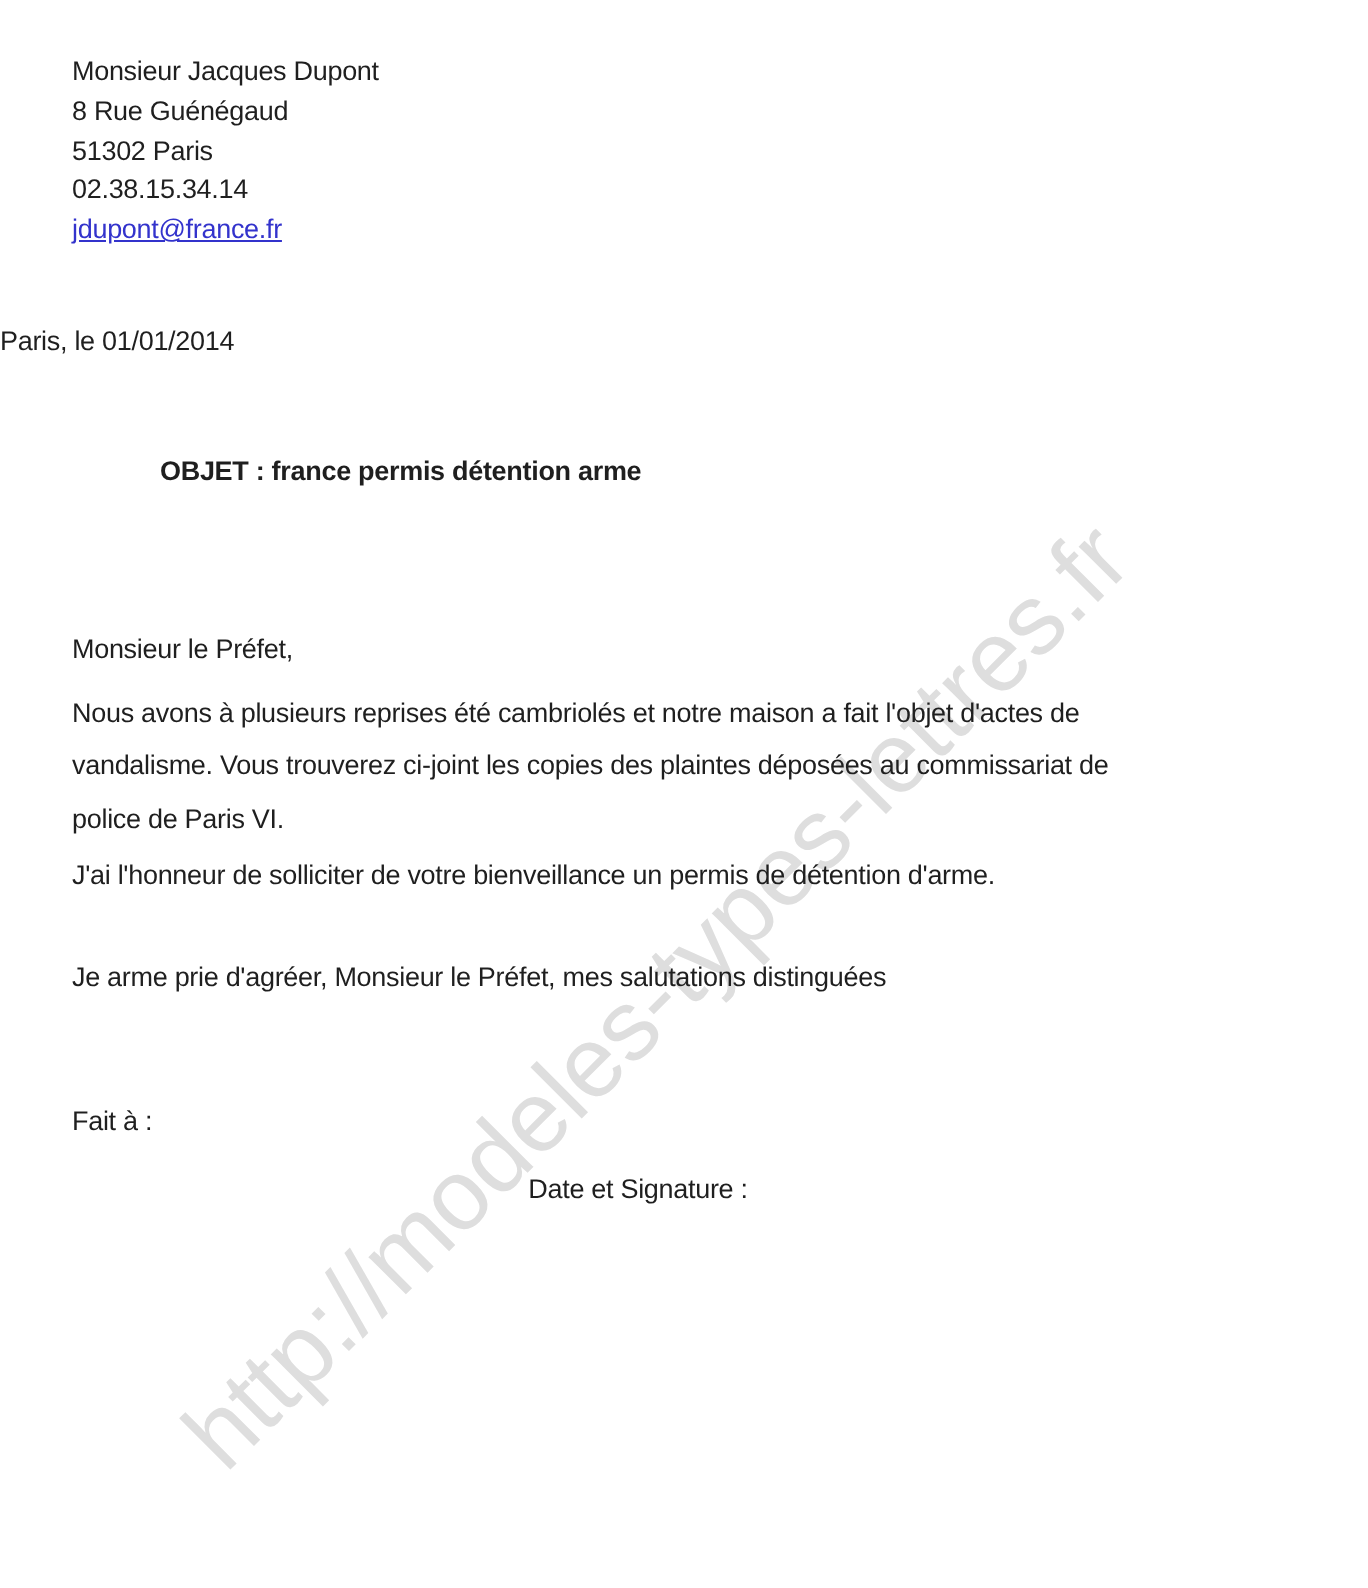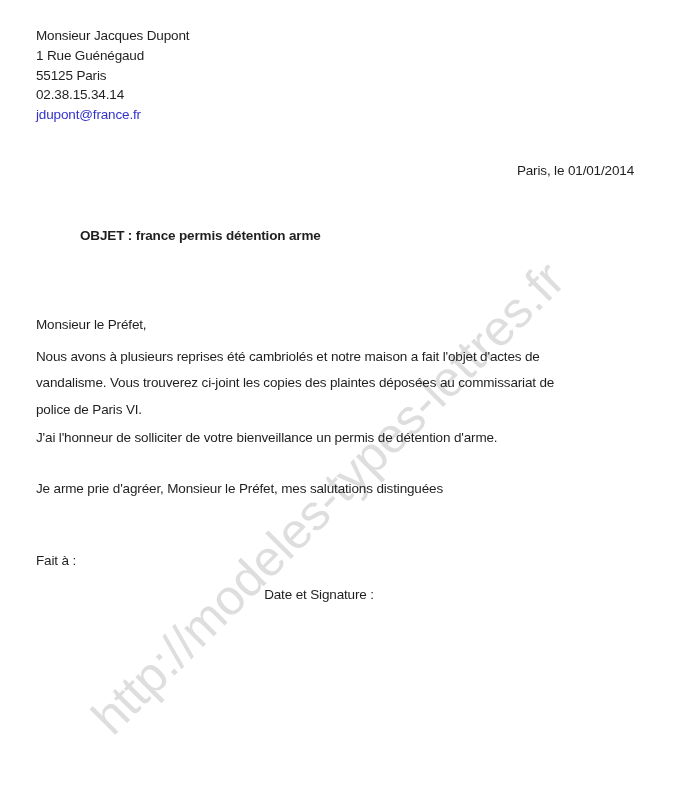--- a/index.html
+++ b/index.html
@@ -22,43 +22,43 @@
     transform-origin: center center;
     white-space: nowrap;
     font-size: 50px;
     color: #dedede;
     z-index: 0;
     user-select: none;
   }
   .content { position: relative; z-index: 1; }
   .abs { position: absolute; white-space: nowrap; }
   .sender { left: 36px; top: 26px; line-height: 19.8px; }
-  .email-link { color: #3333cc; cursor: pointer; }
-  .date-line { left: 0; right: 50px; top: 163px; text-align: right; }
+  .email-link { color: #3333cc; text-decoration: underline; cursor: pointer; }
+  .date-line { left: 0; right: 50px; top: 163px; }
   .subject { left: 80px; top: 228px; font-weight: bold; }
   .salutation { left: 36px; top: 317px; }
   .para1 { left: 36px; top: 344px; line-height: 26.3px; }
   .para2 { left: 36px; top: 430px; }
   .closing { left: 36px; top: 481px; }
   .made-at { left: 36px; top: 553px; }
   .signature { left: 0; right: 46px; top: 587px; text-align: center; }
 </style>
 </head>
 <body>
 
 <div class="page">
 
   <div class="watermark">http://modeles-types-lettres.fr</div>
 
   <div class="content">
 
     <div class="abs sender">
       <div>Monsieur Jacques Dupont</div>
-      <div>1 Rue Guénégaud</div>
-      <div>55125 Paris</div>
+      <div>8 Rue Guénégaud</div>
+      <div>51302 Paris</div>
       <div>02.38.15.34.14</div>
       <div>
         <span class="email-link">jdupont@france.fr</span>
       </div>
     </div>
 
     <div class="abs date-line">Paris, le 01/01/2014</div>
 
     <div class="abs subject">OBJET : france permis détention arme</div>
 

